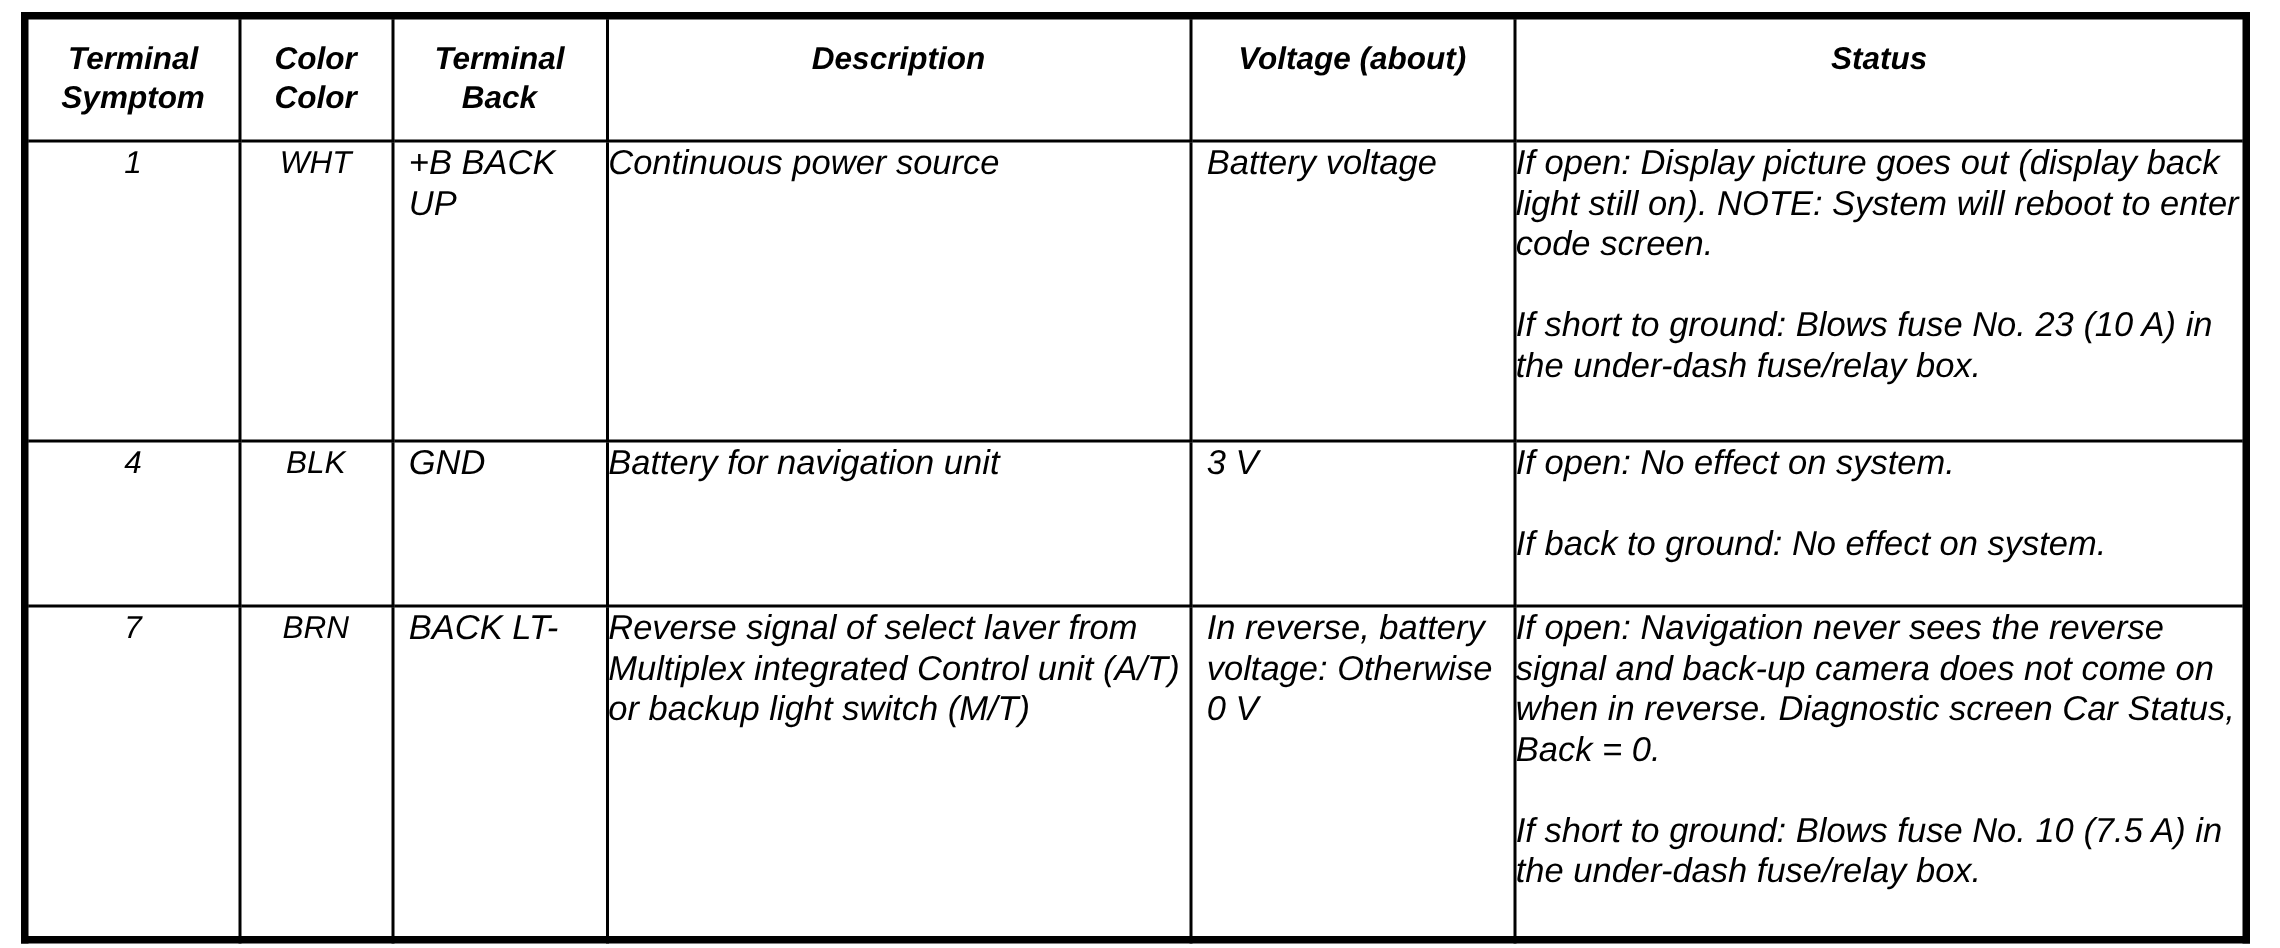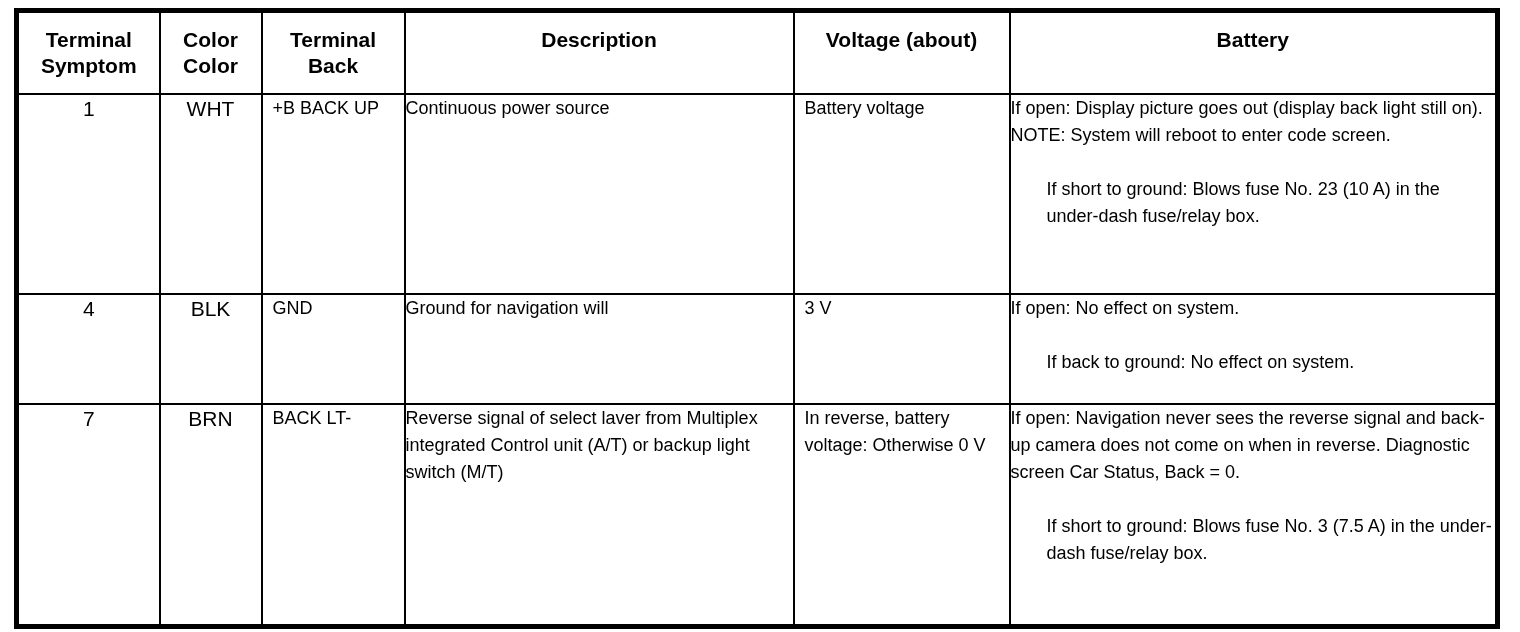--- a/index.html
+++ b/index.html
@@ -27,20 +27,21 @@
   .term-table {
     position: absolute;
     left: 14px;
     top: 8px;
     width: 1486px;
     height: 612px;
     border-collapse: collapse;
     table-layout: fixed;
     background: #ffffff;
     border: 5px solid #000000;
+    font-style: italic;
   }
 
   .term-table td,
   .term-table th {
     border: 2px solid #000000;
     vertical-align: top;
     padding: 0;
     background: #ffffff;
   }
 
@@ -70,34 +71,33 @@
   tbody tr.row-3 { height: 222px; }
 
   .cell-center {
     text-align: center;
     font-size: 21px;
     line-height: 27px;
     padding: 11px 6px 6px 6px;
   }
   .cell-left {
     text-align: left;
-    font-size: 18px;
+    font-size: 23px;
     line-height: 27px;
     padding: 11px 10px 6px 13px;
   }
   .cell-left.tight {
     padding-left: 10px;
   }
 
   .para {
     margin: 0;
   }
   .para + .para {
     margin-top: 27px;
-    margin-left: 36px;
   }
 </style>
 </head>
 <body>
 
 <div class="sheet">
 
   <table class="term-table">
     <colgroup>
       <col class="c-num">
@@ -122,21 +122,21 @@
           <span>Terminal</span><br>
           <span>Back</span>
         </th>
         <th>
           <span>Description</span>
         </th>
         <th>
           <span>Voltage (about)</span>
         </th>
         <th>
-          <span>Battery</span>
+          <span>Status</span>
         </th>
       </tr>
     </thead>
 
     <tbody>
 
       <tr class="row-1">
         <td class="cell-center">1</td>
         <td class="cell-center">WHT</td>
         <td class="cell-left tight">+B BACK UP</td>
@@ -145,36 +145,36 @@
         <td class="cell-left">
           <p class="para">If open: Display picture goes out (display back light still on). NOTE: System will reboot to enter code screen.</p>
           <p class="para">If short to ground: Blows fuse No. 23 (10 A) in the under-dash fuse/relay box.</p>
         </td>
       </tr>
 
       <tr class="row-2">
         <td class="cell-center">4</td>
         <td class="cell-center">BLK</td>
         <td class="cell-left tight">GND</td>
-        <td class="cell-left">Ground for navigation will</td>
+        <td class="cell-left">Battery for navigation unit</td>
         <td class="cell-left tight">3 V</td>
         <td class="cell-left">
           <p class="para">If open: No effect on system.</p>
           <p class="para">If back to ground: No effect on system.</p>
         </td>
       </tr>
 
       <tr class="row-3">
         <td class="cell-center">7</td>
         <td class="cell-center">BRN</td>
         <td class="cell-left tight">BACK LT-</td>
         <td class="cell-left">Reverse signal of select laver from Multiplex integrated Control unit (A/T) or backup light switch (M/T)</td>
         <td class="cell-left tight">In reverse, battery voltage: Otherwise 0 V</td>
         <td class="cell-left">
           <p class="para">If open: Navigation never sees the reverse signal and back-up camera does not come on when in reverse. Diagnostic screen Car Status, Back = 0.</p>
-          <p class="para">If short to ground: Blows fuse No. 3 (7.5 A) in the under-dash fuse/relay box.</p>
+          <p class="para">If short to ground: Blows fuse No. 10 (7.5 A) in the under-dash fuse/relay box.</p>
         </td>
       </tr>
 
     </tbody>
   </table>
 
 </div>
 
 </body></html>

